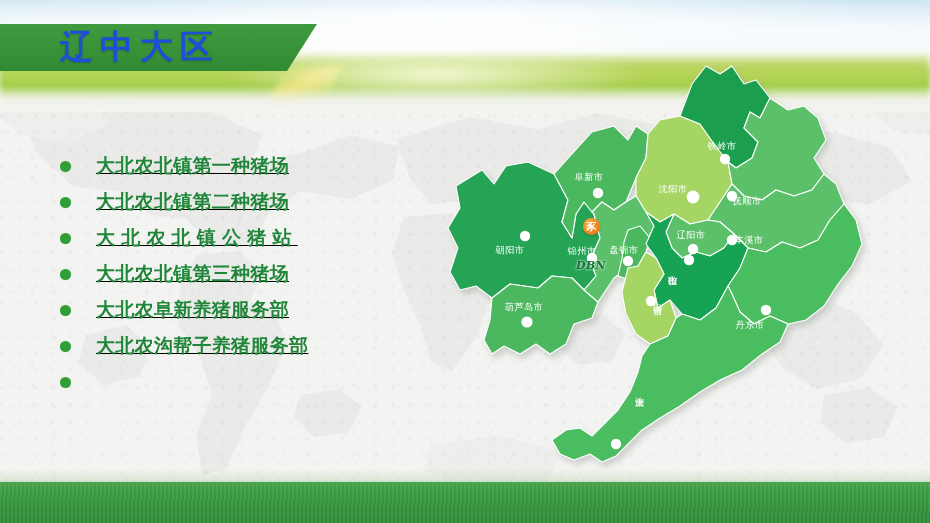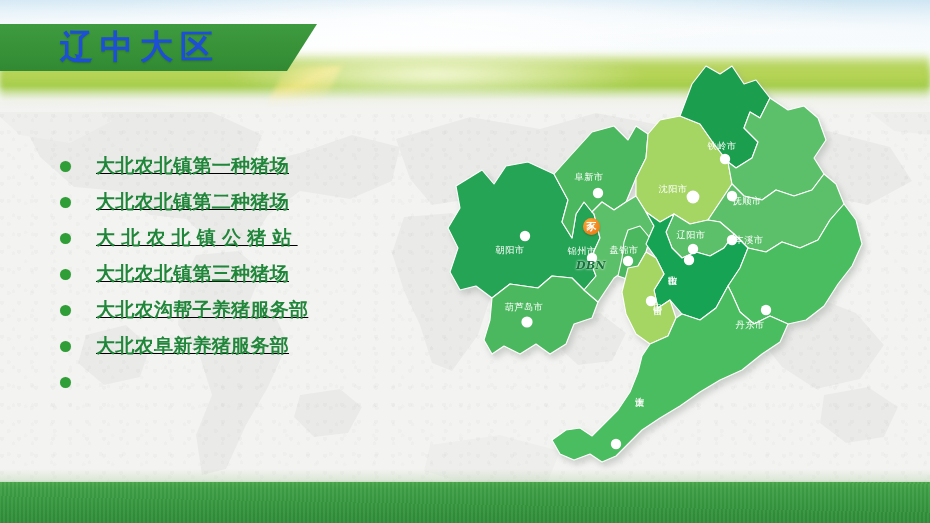--- a/index.html
+++ b/index.html
@@ -159,25 +159,25 @@
     <div class="list-item">
       <span class="bullet"></span>
       <span class="list-label spaced">大北农北镇公猪站</span>
     </div>
     <div class="list-item">
       <span class="bullet"></span>
       <span class="list-label">大北农北镇第三种猪场</span>
     </div>
     <div class="list-item">
       <span class="bullet"></span>
+      <span class="list-label">大北农阜新养猪服务部</span>
+    </div>
+    <div class="list-item">
+      <span class="bullet"></span>
       <span class="list-label">大北农沟帮子养猪服务部</span>
-    </div>
-    <div class="list-item">
-      <span class="bullet"></span>
-      <span class="list-label">大北农阜新养猪服务部</span>
     </div>
     <div class="list-item">
       <span class="bullet"></span>
     </div>
   </div>
 
   <div class="mapwrap">
     <svg viewBox="0 0 478 418" aria-hidden="false">
       <defs>
         <filter id="mapshadow" x="-12%" y="-12%" width="130%" height="130%">

